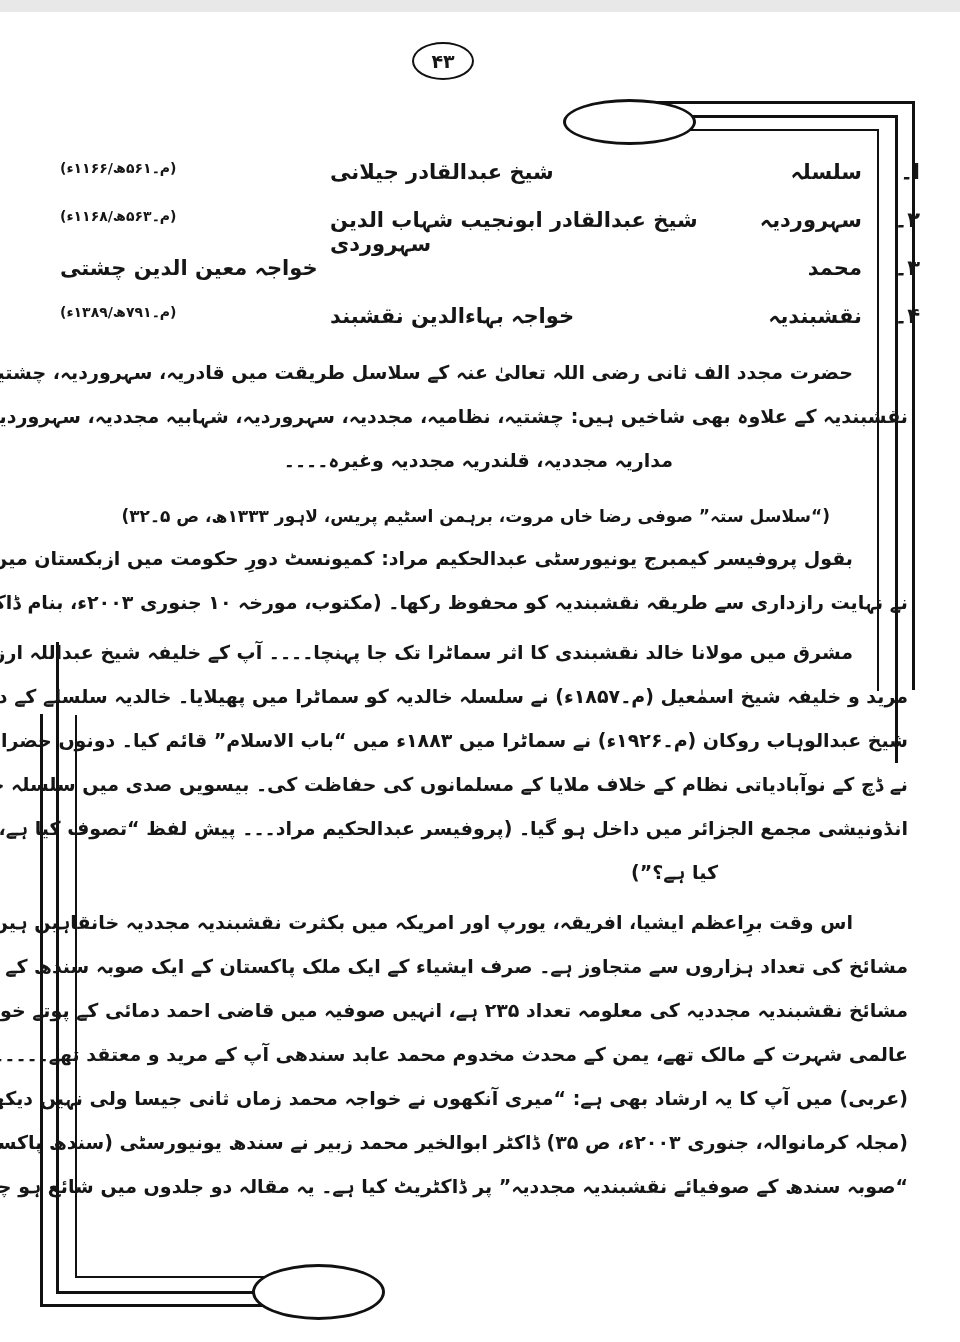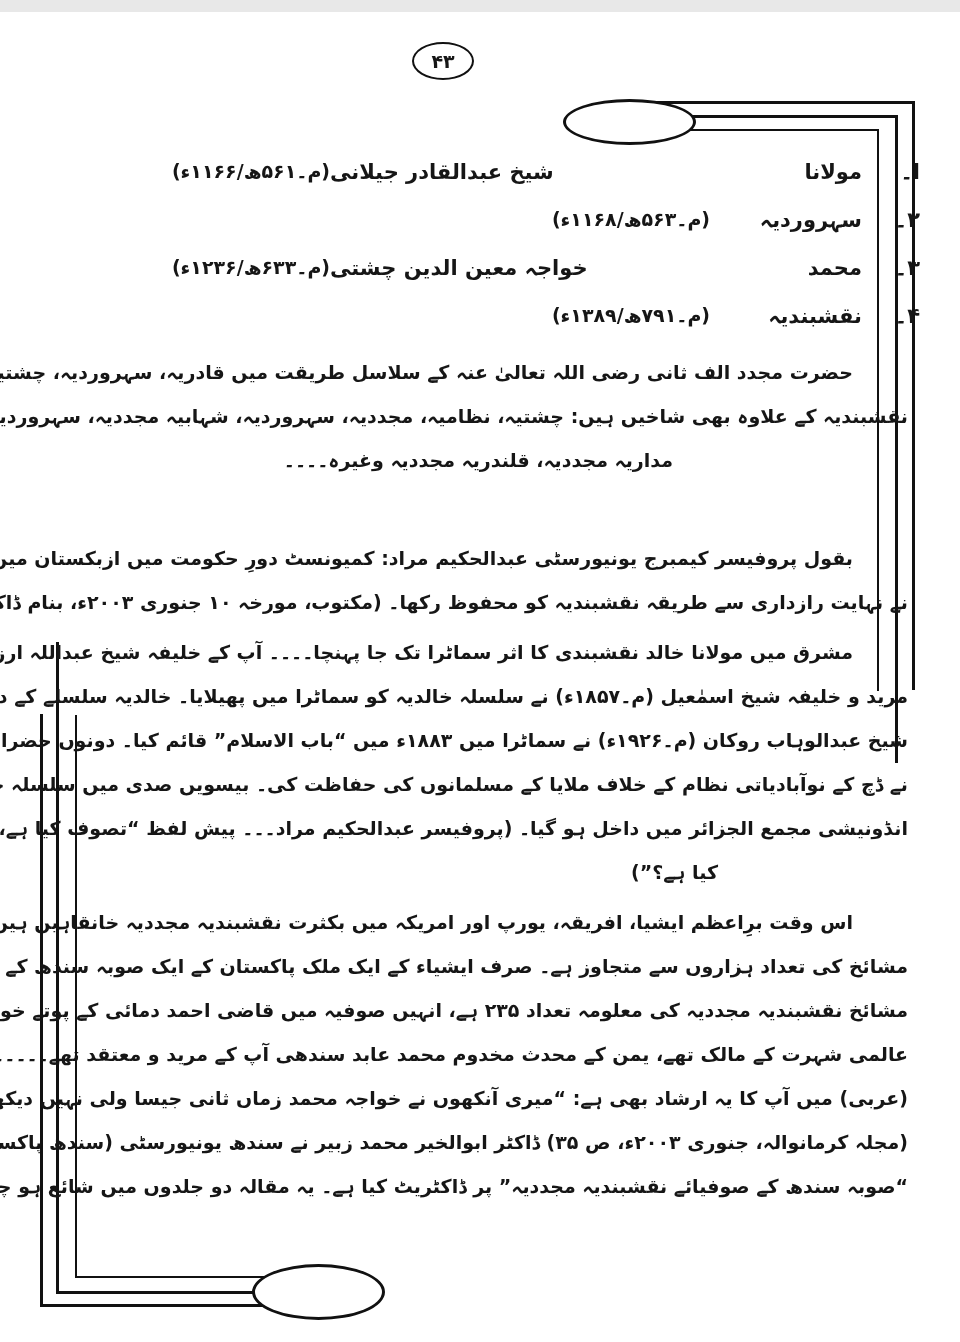--- a/index.html
+++ b/index.html
@@ -33,21 +33,21 @@
   }
   .ell-tr{left:563px;top:87px;width:127px;height:40px;}
   .ell-bl{left:252px;top:1252px;width:127px;height:50px;}
   
   .content{position:absolute;top:148px;right:0;left:0;z-index:2;}
   .silsila{padding:0 40px 0 60px;}
   .srow{display:flex;align-items:flex-start;height:48px;font-size:21px;font-weight:bold;}
   .srow .serial{width:58px;}
   .srow .order{width:152px;}
   .srow .shaikh{flex:1;text-align:left;}
-  .srow .ddate{width:270px;text-align:right;font-size:19px;}
+  .srow .ddate{width:270px;text-align:left;font-size:14px;}
   .para{position:absolute;right:0;left:0;padding:0 52px 0 70px;}
   .tline{height:44px;line-height:44px;font-size:19px;font-weight:bold;white-space:nowrap;text-align:right;}
   .indent1{padding-right:55px;}
   .p1{top:338px;}
   .p1 .l3{padding-right:235px;text-align:right;}
   .cite{top:482px;}
   .cite .tline{font-size:17px;padding-right:78px;}
   .p2{top:524px;}
   .p3{top:618px;}
   .p3 .l6{padding-right:190px;text-align:right;}
@@ -70,49 +70,53 @@
   <div class="orn-line bl-inner"></div>
   <div class="orn-line bl-mid"></div>
   <div class="orn-line bl-outer"></div>
   <div class="ellipse ell-bl"></div>
 
   <div class="content">
 
     <div class="silsila">
       <div class="srow">
         <span class="serial">ا۔</span>
-        <span class="order">مولانا</span>
+        <span class="order">سلسلہ</span>
         <span class="shaikh">شیخ عبدالقادر جیلانی</span>
         <span class="ddate">(م۔۵۶۱ھ/۱۱۶۶ء)</span>
       </div>
       <div class="srow">
         <span class="serial">۲۔</span>
         <span class="order">سہروردیہ</span>
+        <span class="shaikh">شیخ عبدالقادر ابونجیب شہاب الدین سہروردی</span>
         <span class="ddate">(م۔۵۶۳ھ/۱۱۶۸ء)</span>
       </div>
       <div class="srow">
         <span class="serial">۳۔</span>
         <span class="order">محمد</span>
         <span class="shaikh">خواجہ معین الدین چشتی</span>
-        <span class="ddate">(م۔۶۳۳ھ/۱۲۳۶ء)</span>
       </div>
       <div class="srow">
         <span class="serial">۴۔</span>
         <span class="order">نقشبندیہ</span>
+        <span class="shaikh">خواجہ بہاءالدین نقشبند</span>
         <span class="ddate">(م۔۷۹۱ھ/۱۳۸۹ء)</span>
       </div>
     </div>
   </div>
 
   <div class="para p1">
     <div class="tline indent1">حضرت مجدد الف ثانی رضی اللہ تعالیٰ عنہ کے سلاسل طریقت میں قادریہ، سہروردیہ، چشتیہ،</div>
     <div class="tline">نقشبندیہ کے علاوہ بھی شاخیں ہیں: چشتیہ، نظامیہ، مجددیہ، سہروردیہ، شہابیہ مجددیہ، سہروردیہ کبرویہ مجددیہ،</div>
     <div class="tline l3">مداریہ مجددیہ، قلندریہ مجددیہ وغیرہ۔۔۔۔</div>
   </div>
 
+  <div class="para cite">
+    <div class="tline">(“سلاسل ستہ” صوفی رضا خاں مروت، برہمن اسٹیم پریس، لاہور ۱۳۳۳ھ، ص ۵۔۳۲)</div>
+  </div>
 
   <div class="para p2">
     <div class="tline indent1">بقول پروفیسر کیمبرج یونیورسٹی عبدالحکیم مراد: کمیونسٹ دورِ حکومت میں ازبکستان میں مشائخ نقشبندیہ</div>
     <div class="tline">نے نہایت رازداری سے طریقہ نقشبندیہ کو محفوظ رکھا۔ (مکتوب، مورخہ ۱۰ جنوری ۲۰۰۳ء، بنام ڈاکٹر احمد مرزا)</div>
   </div>
 
   <div class="para p3">
     <div class="tline indent1">مشرق میں مولانا خالد نقشبندی کا اثر سماٹرا تک جا پہنچا۔۔۔۔ آپ کے خلیفہ شیخ عبداللہ ارزنجانی کے</div>
     <div class="tline">مرید و خلیفہ شیخ اسمٰعیل (م۔۱۸۵۷ء) نے سلسلہ خالدیہ کو سماٹرا میں پھیلایا۔ خالدیہ سلسلے کے دوسرے</div>
     <div class="tline">شیخ عبدالوہاب روکان (م۔۱۹۲۶ء) نے سماٹرا میں ۱۸۸۳ء میں “باب الاسلام” قائم کیا۔ دونوں حضرات</div>

